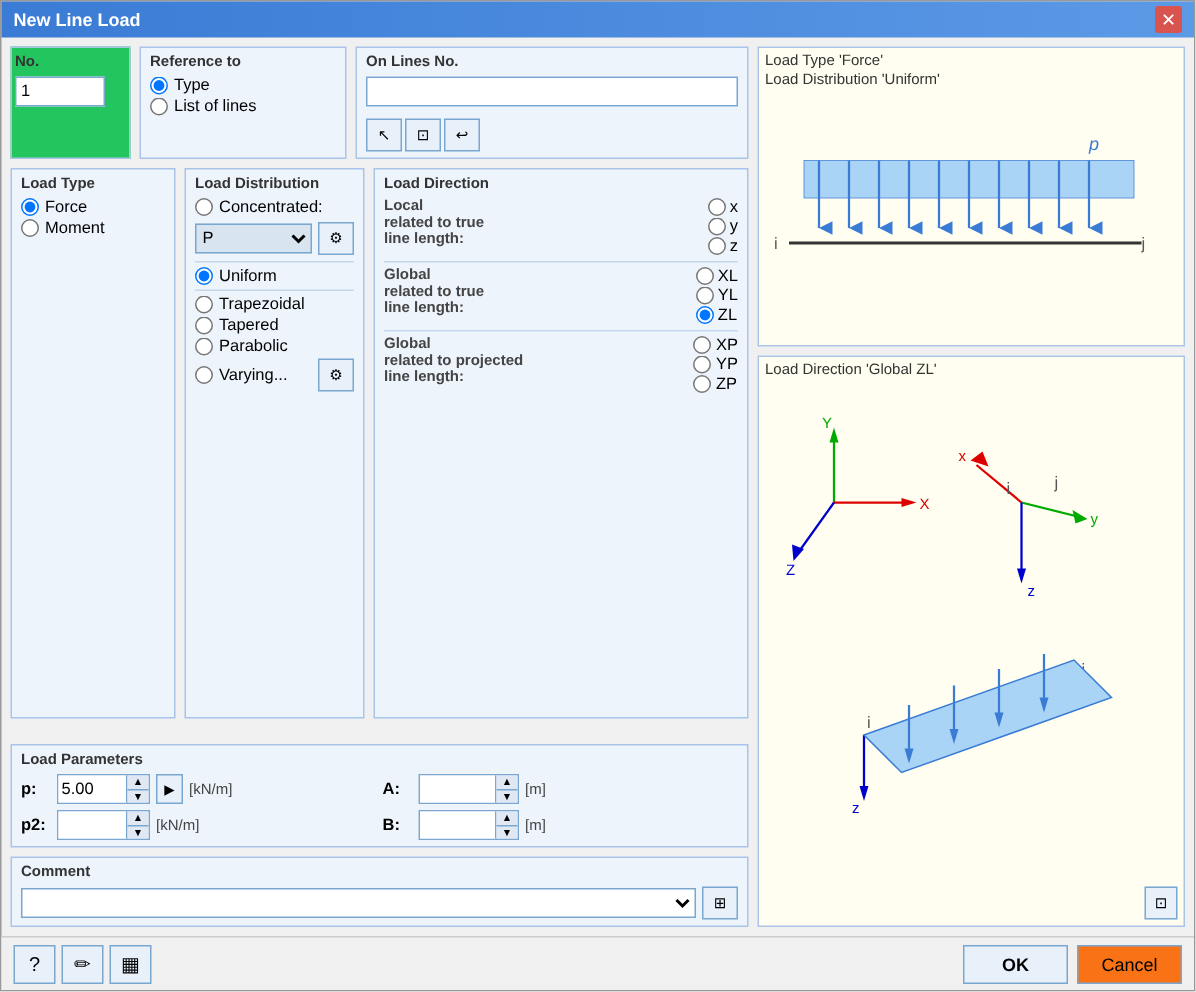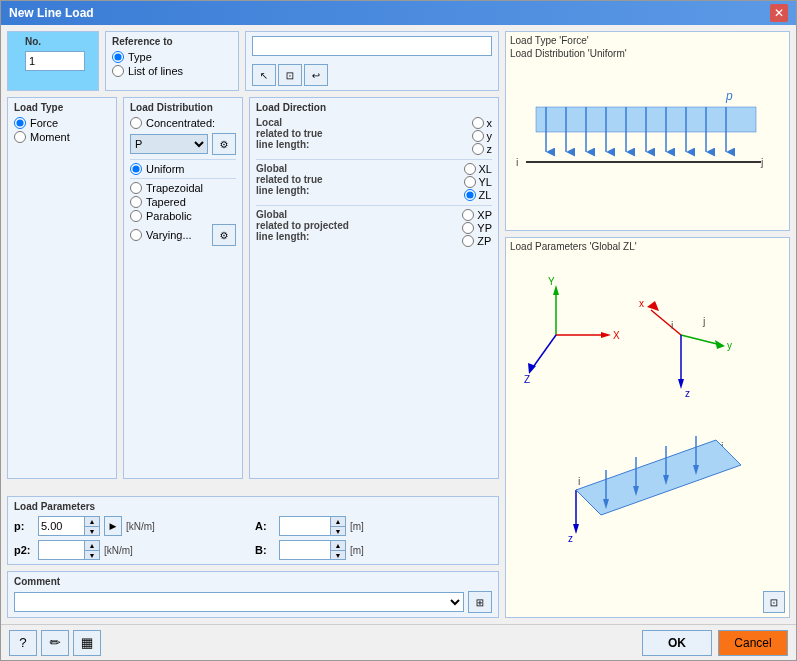--- a/index.html
+++ b/index.html
@@ -81,23 +81,23 @@
       margin-bottom: 4px;
     }
 
     .top-row {
       display: flex;
       gap: 6px;
     }
 
     .no-box {
       border: 1px solid #aac4e8;
-      background: #7dd3fc;
-      padding: 4px 17px;
-      width: 92px;
+      background: #22c55e;
+      padding: 4px 2px;
+      width: 80px;
     }
 
     .ref-box {
       border: 1px solid #aac4e8;
       background: #eef4fc;
       padding: 4px 6px;
       flex: 1;
     }
 
     .online-box {
@@ -415,20 +415,21 @@
             <input type="radio" name="ref" id="ref-lines" checked="" style="">
             <label for="ref-lines">Type</label>
           </div>
           <div class="radio-row">
             <input type="radio" name="ref" id="ref-list" style="">
             <label for="ref-list">List of lines</label>
           </div>
         </div>
 
         <div class="online-box section-box">
+          <div class="section-label">On Lines No.</div>
           <input type="text" style="width: 100%; margin-bottom: 4px;">
           <div class="toolbar-row">
             <button class="tool-btn">↖</button>
             <button class="tool-btn">⊡</button>
             <button class="tool-btn">↩</button>
           </div>
         </div>
 
       </div>
 
@@ -655,21 +656,21 @@
 
           <line x1="20" y1="100" x2="255" y2="100" stroke="#333" stroke-width="2"></line>
 
           <text x="10" y="104" font-size="11" fill="#555">i</text>
 
           <text x="255" y="104" font-size="11" fill="#555">j</text>
         </svg>
       </div>
 
       <div class="preview-box" style="flex:1;position:relative;">
-        <div class="preview-title">Load Parameters 'Global ZL'</div>
+        <div class="preview-title">Load Direction 'Global ZL'</div>
         <svg width="283" height="300" viewBox="0 0 283 300">
 
           <g transform="translate(50, 80)">
 
             <line x1="0" y1="0" x2="0" y2="-45" stroke="#00aa00" stroke-width="1.5"></line>
             <polygon points="0,-50 -3,-40 3,-40" fill="#00aa00"></polygon>
             <text x="-8" y="-50" font-size="10" fill="#00aa00">Y</text>
 
             <line x1="0" y1="0" x2="50" y2="0" stroke="#dd0000" stroke-width="1.5"></line>
             <polygon points="55,0 45,-3 45,3" fill="#dd0000"></polygon>

